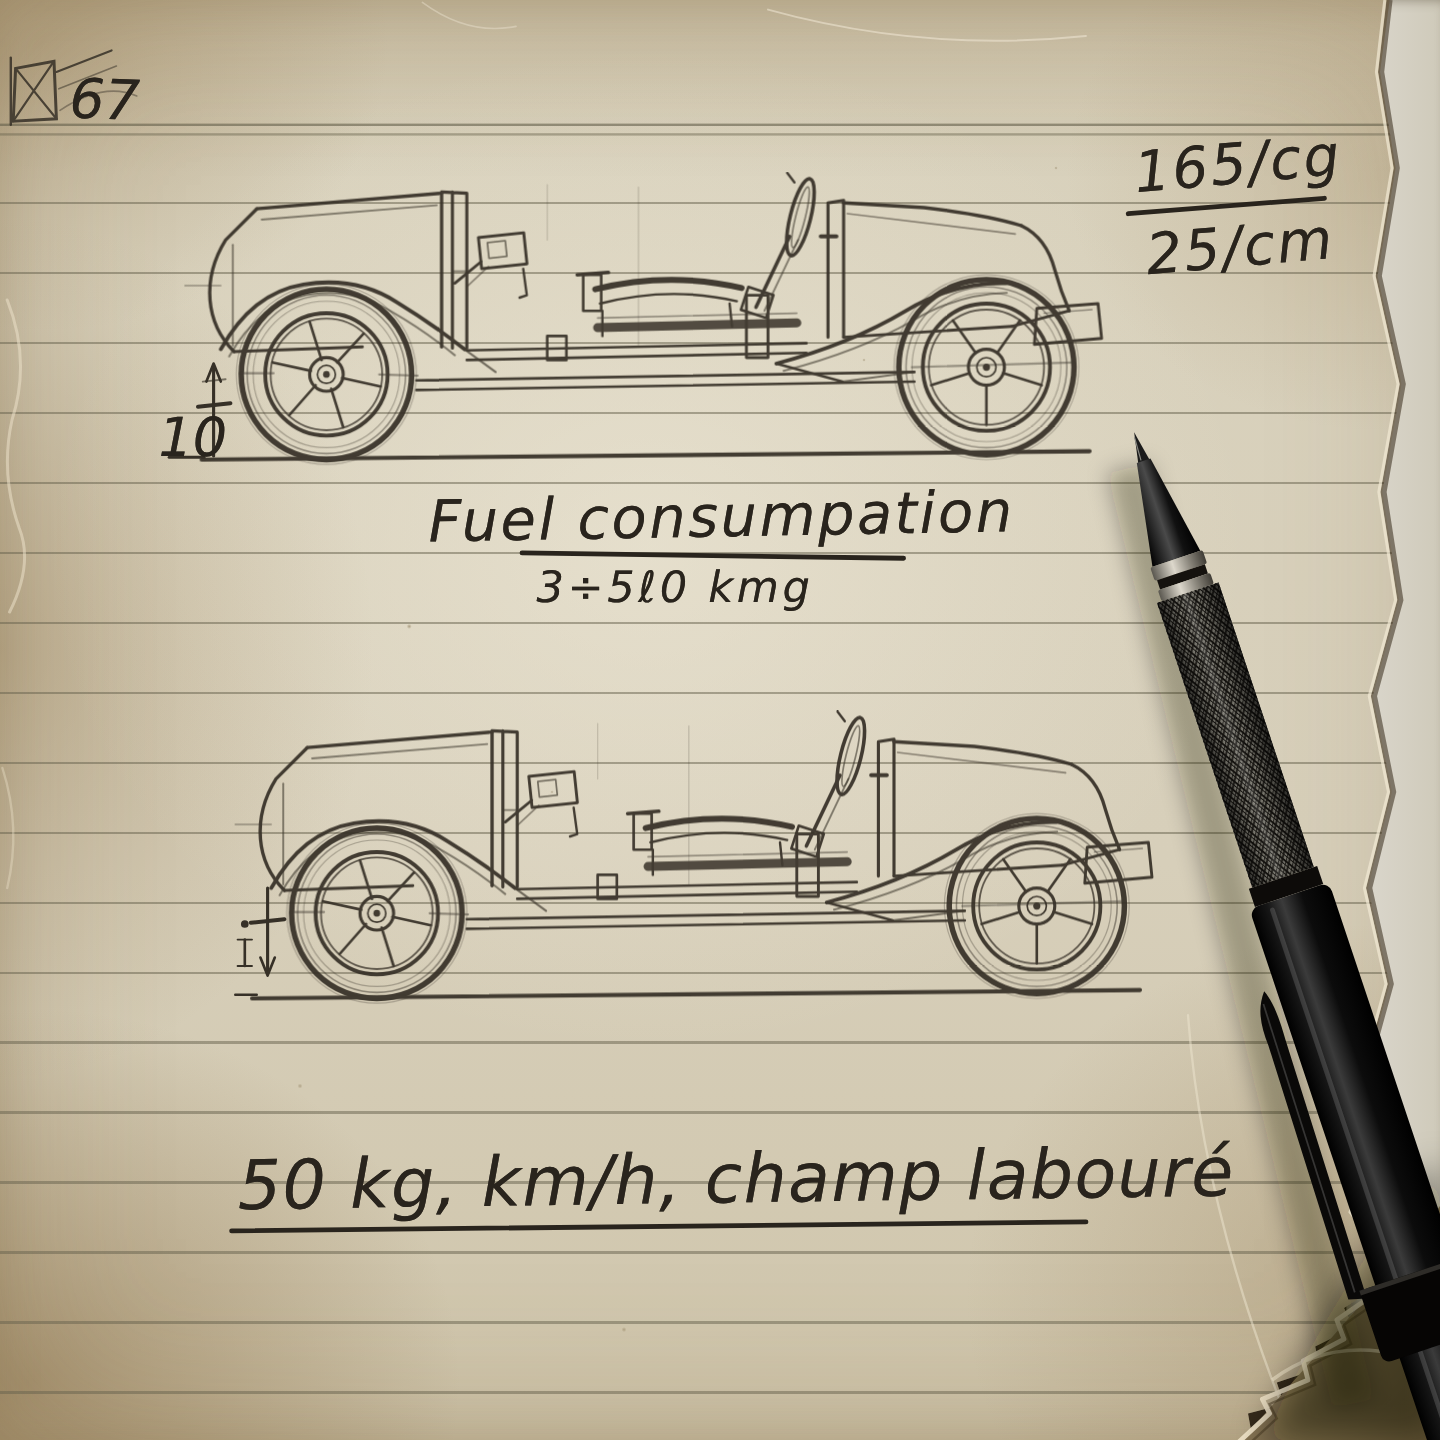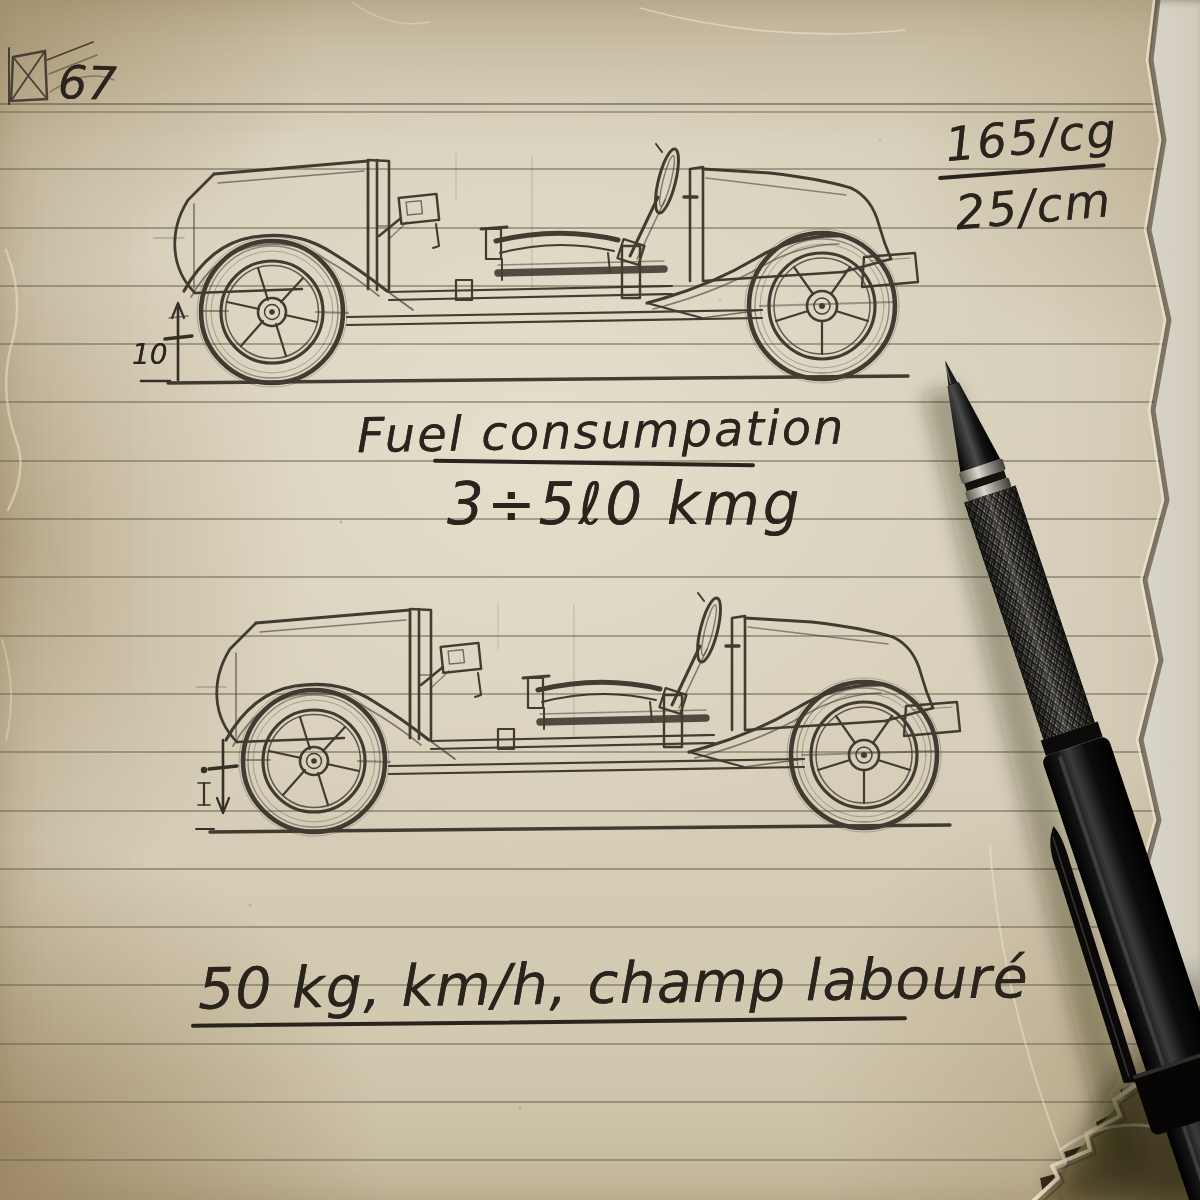--- a/index.html
+++ b/index.html
@@ -44,22 +44,22 @@
     text-shadow:0 0 .5px rgba(41,36,29,.8);}
   .pg-num{left:58px;top:56px;font-size:46px;transform:rotate(2deg);}
   .ratio{left:938px;top:110px;transform:rotate(-5deg);}
   .ratio .num{font-size:47px;letter-spacing:2px;margin-left:10px;}
   .ratio .bar{width:168px;height:4px;background:#29241d;border-radius:2px;
     margin:4px 0 6px 0;transform:rotate(.5deg);}
   .ratio .den{font-size:47px;letter-spacing:2px;margin-left:14px;}
   .title{left:357px;top:403px;font-size:48px;letter-spacing:2px;transform:rotate(-1deg);}
   .title-bar{position:absolute;left:433px;top:461px;width:322px;height:4px;
     background:#29241d;border-radius:2px;transform:rotate(.8deg);}
-  .subtitle{left:447px;top:470px;font-size:58px;letter-spacing:3px;}
-  .dim10{left:132px;top:338px;font-size:28px;}
+  .subtitle{left:447px;top:470px;font-size:36px;letter-spacing:3px;}
+  .dim10{left:132px;top:338px;font-size:45px;}
   .note{left:198px;top:950px;font-size:57px;letter-spacing:1px;transform:rotate(-.8deg);}
   .note-bar{position:absolute;left:191px;top:1020px;width:716px;height:4px;
     background:#29241d;border-radius:2px;transform:rotate(-.6deg);}
 </style>
 </head>
 <body>
 
 <div class="scene">
   <div class="backdrop"></div>
   <div class="sheet-under"></div>

